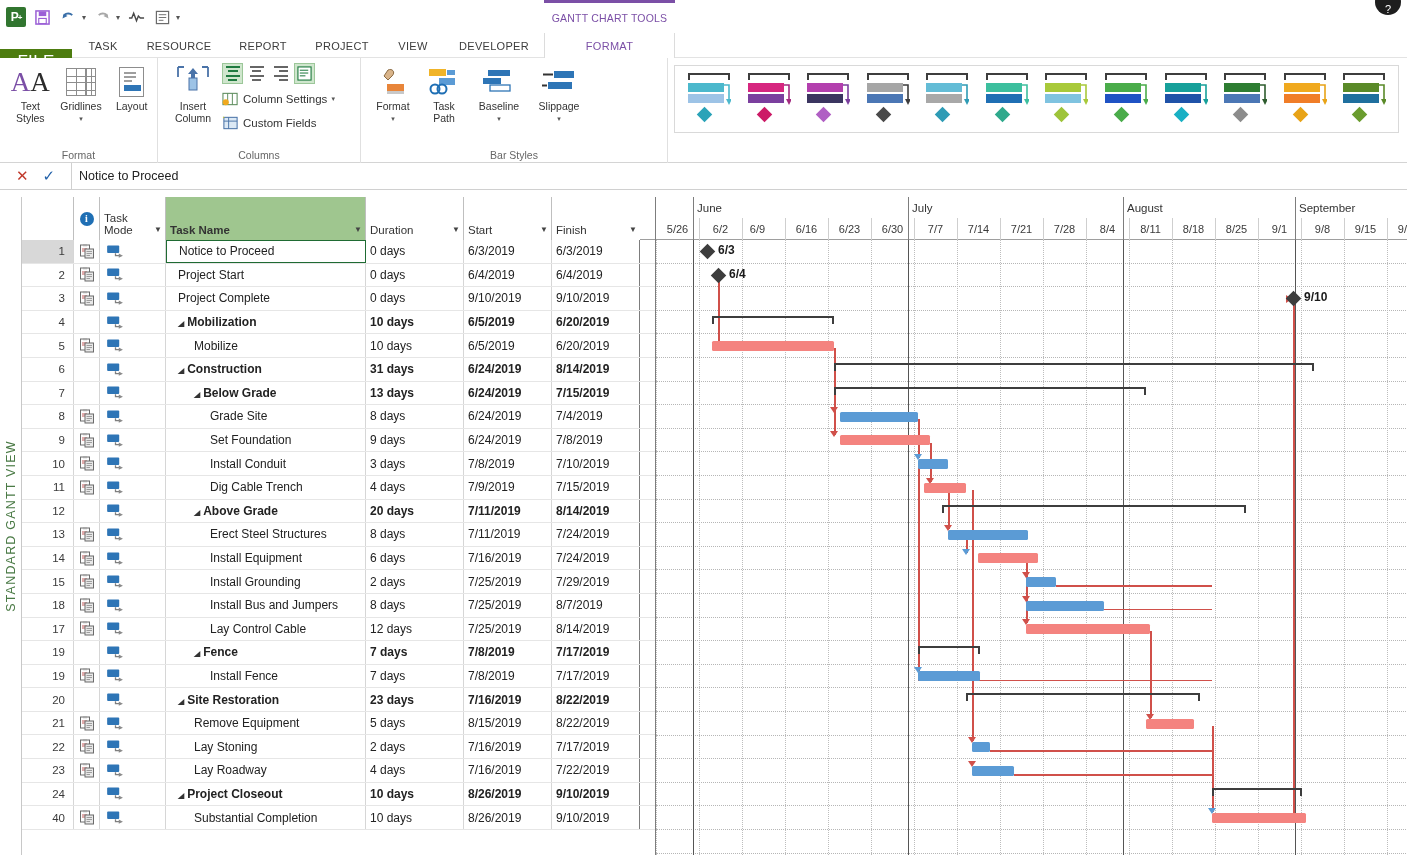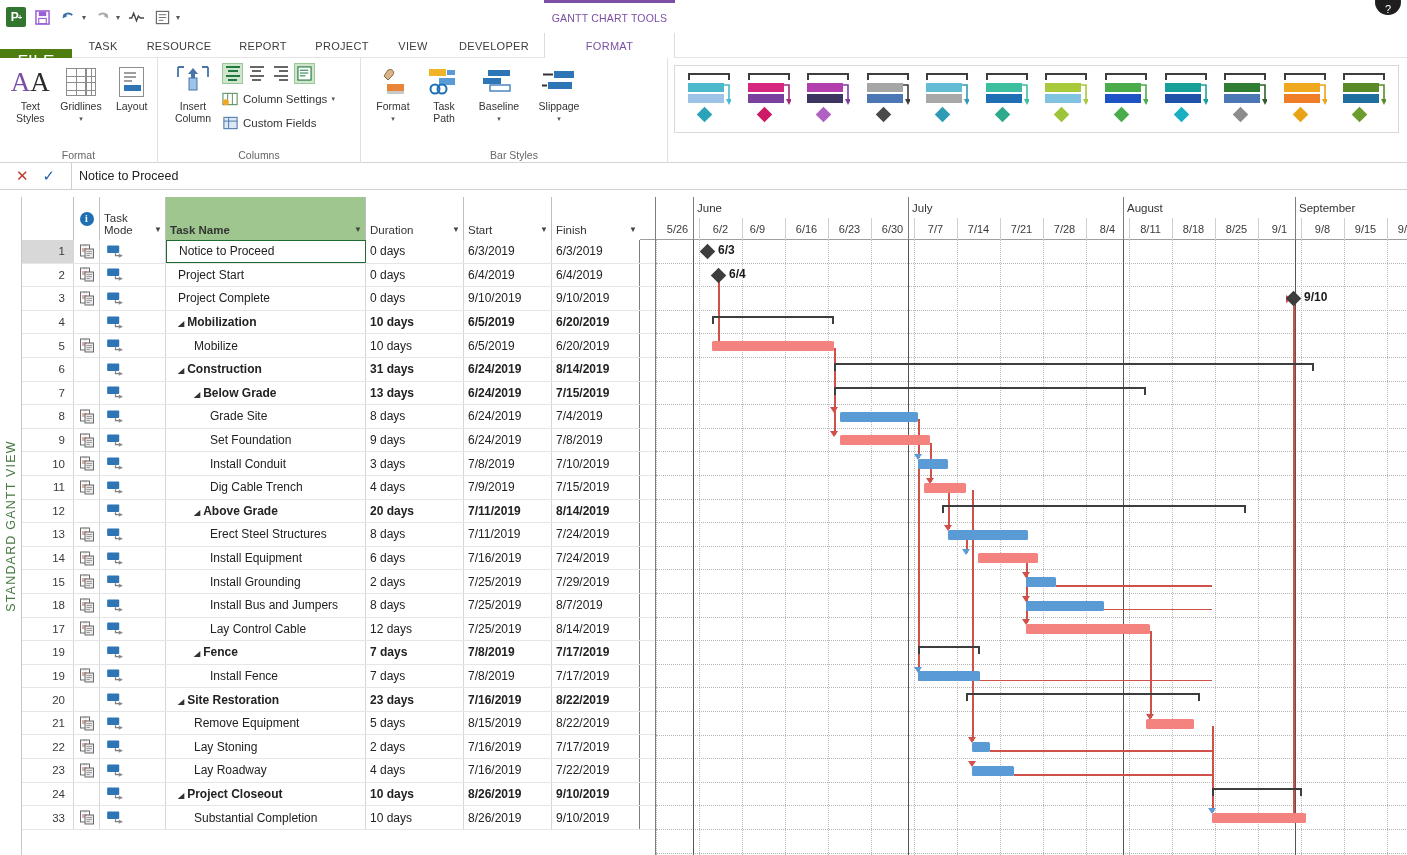--- a/index.html
+++ b/index.html
@@ -1180,21 +1180,21 @@
             </svg>
           </div>
           <div class="cell c-name" style="">
             <span style="padding-left:8px" class="bold"><span class="tri">◢</span>Project Closeout</span>
           </div>
           <div class="cell c-dur bold">10 days</div>
           <div class="cell c-start bold">8/26/2019</div>
           <div class="cell c-fin bold">9/10/2019</div>
         </div>
         <div class="row">
-          <div class="cell c-id">33</div>
+          <div class="cell c-id">40</div>
           <div class="cell c-ind">
             <svg class="ind-ico" viewBox="0 0 14 15">
               <rect x="0.5" y="1" width="9" height="11" fill="#fdfdfd" stroke="#6b6b6b" stroke-width="1"></rect>
               <rect x="3" y="0" width="4" height="2.2" fill="#a8a8a8"></rect>
               <path d="M2 5 L7 5 M2 7 L7 7" stroke="#c04a4a" stroke-width="0.9"></path>
               <rect x="5" y="5" width="8.5" height="9" fill="#e8e8e8" stroke="#6b6b6b" stroke-width="1"></rect>
               <path d="M6.5 7.5 L12 7.5 M6.5 9.5 L12 9.5 M6.5 11.5 L10 11.5" stroke="#8a8a8a" stroke-width="0.8"></path>
             </svg>
           </div>
           <div class="cell c-mode">

